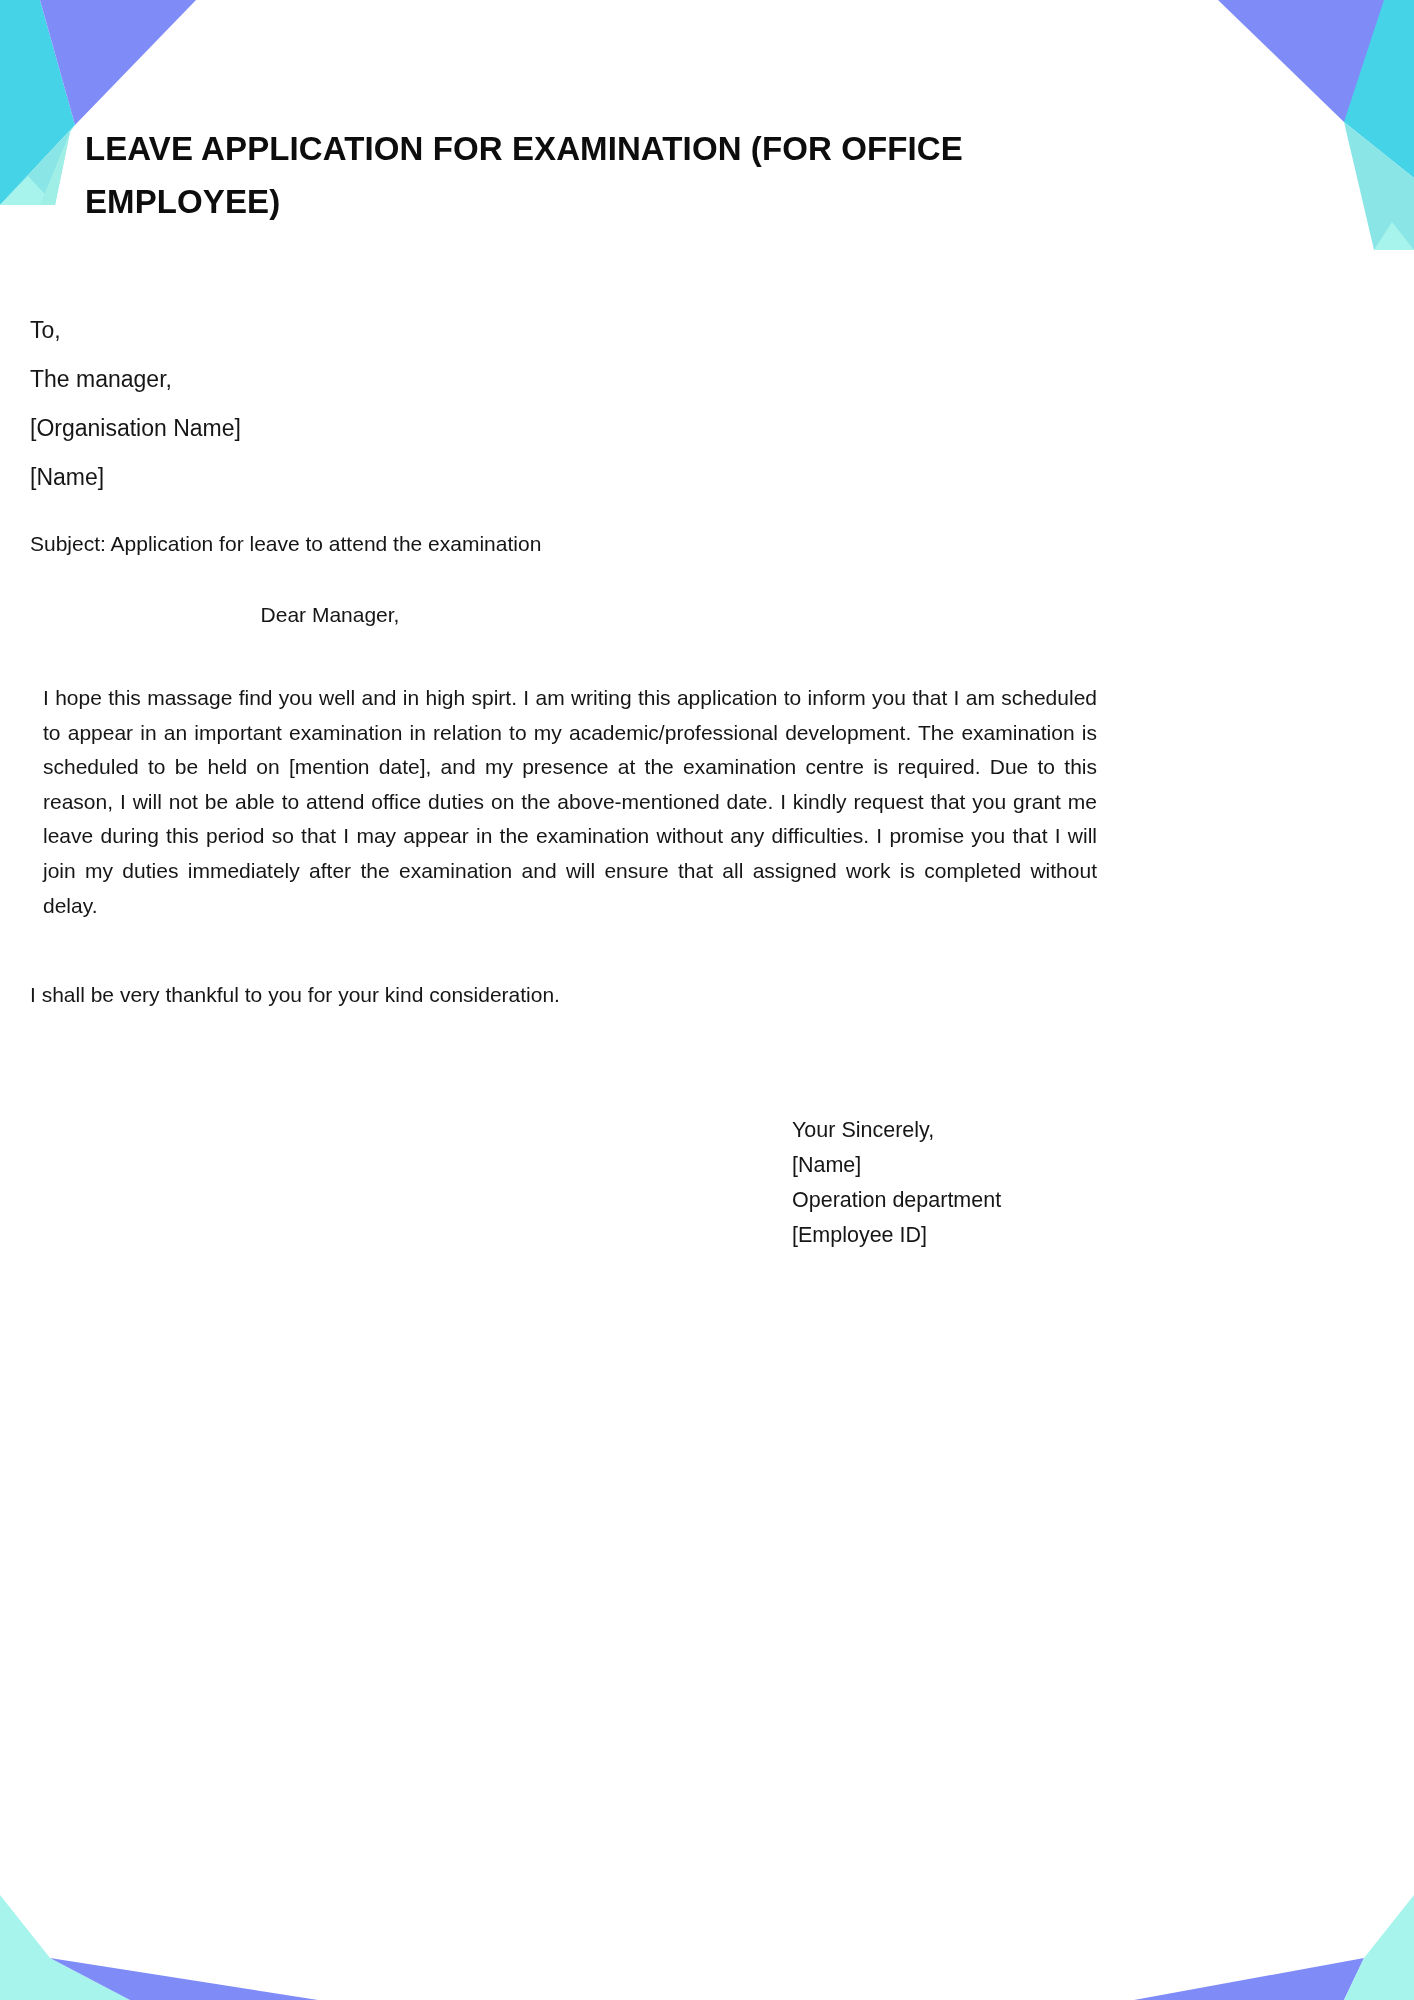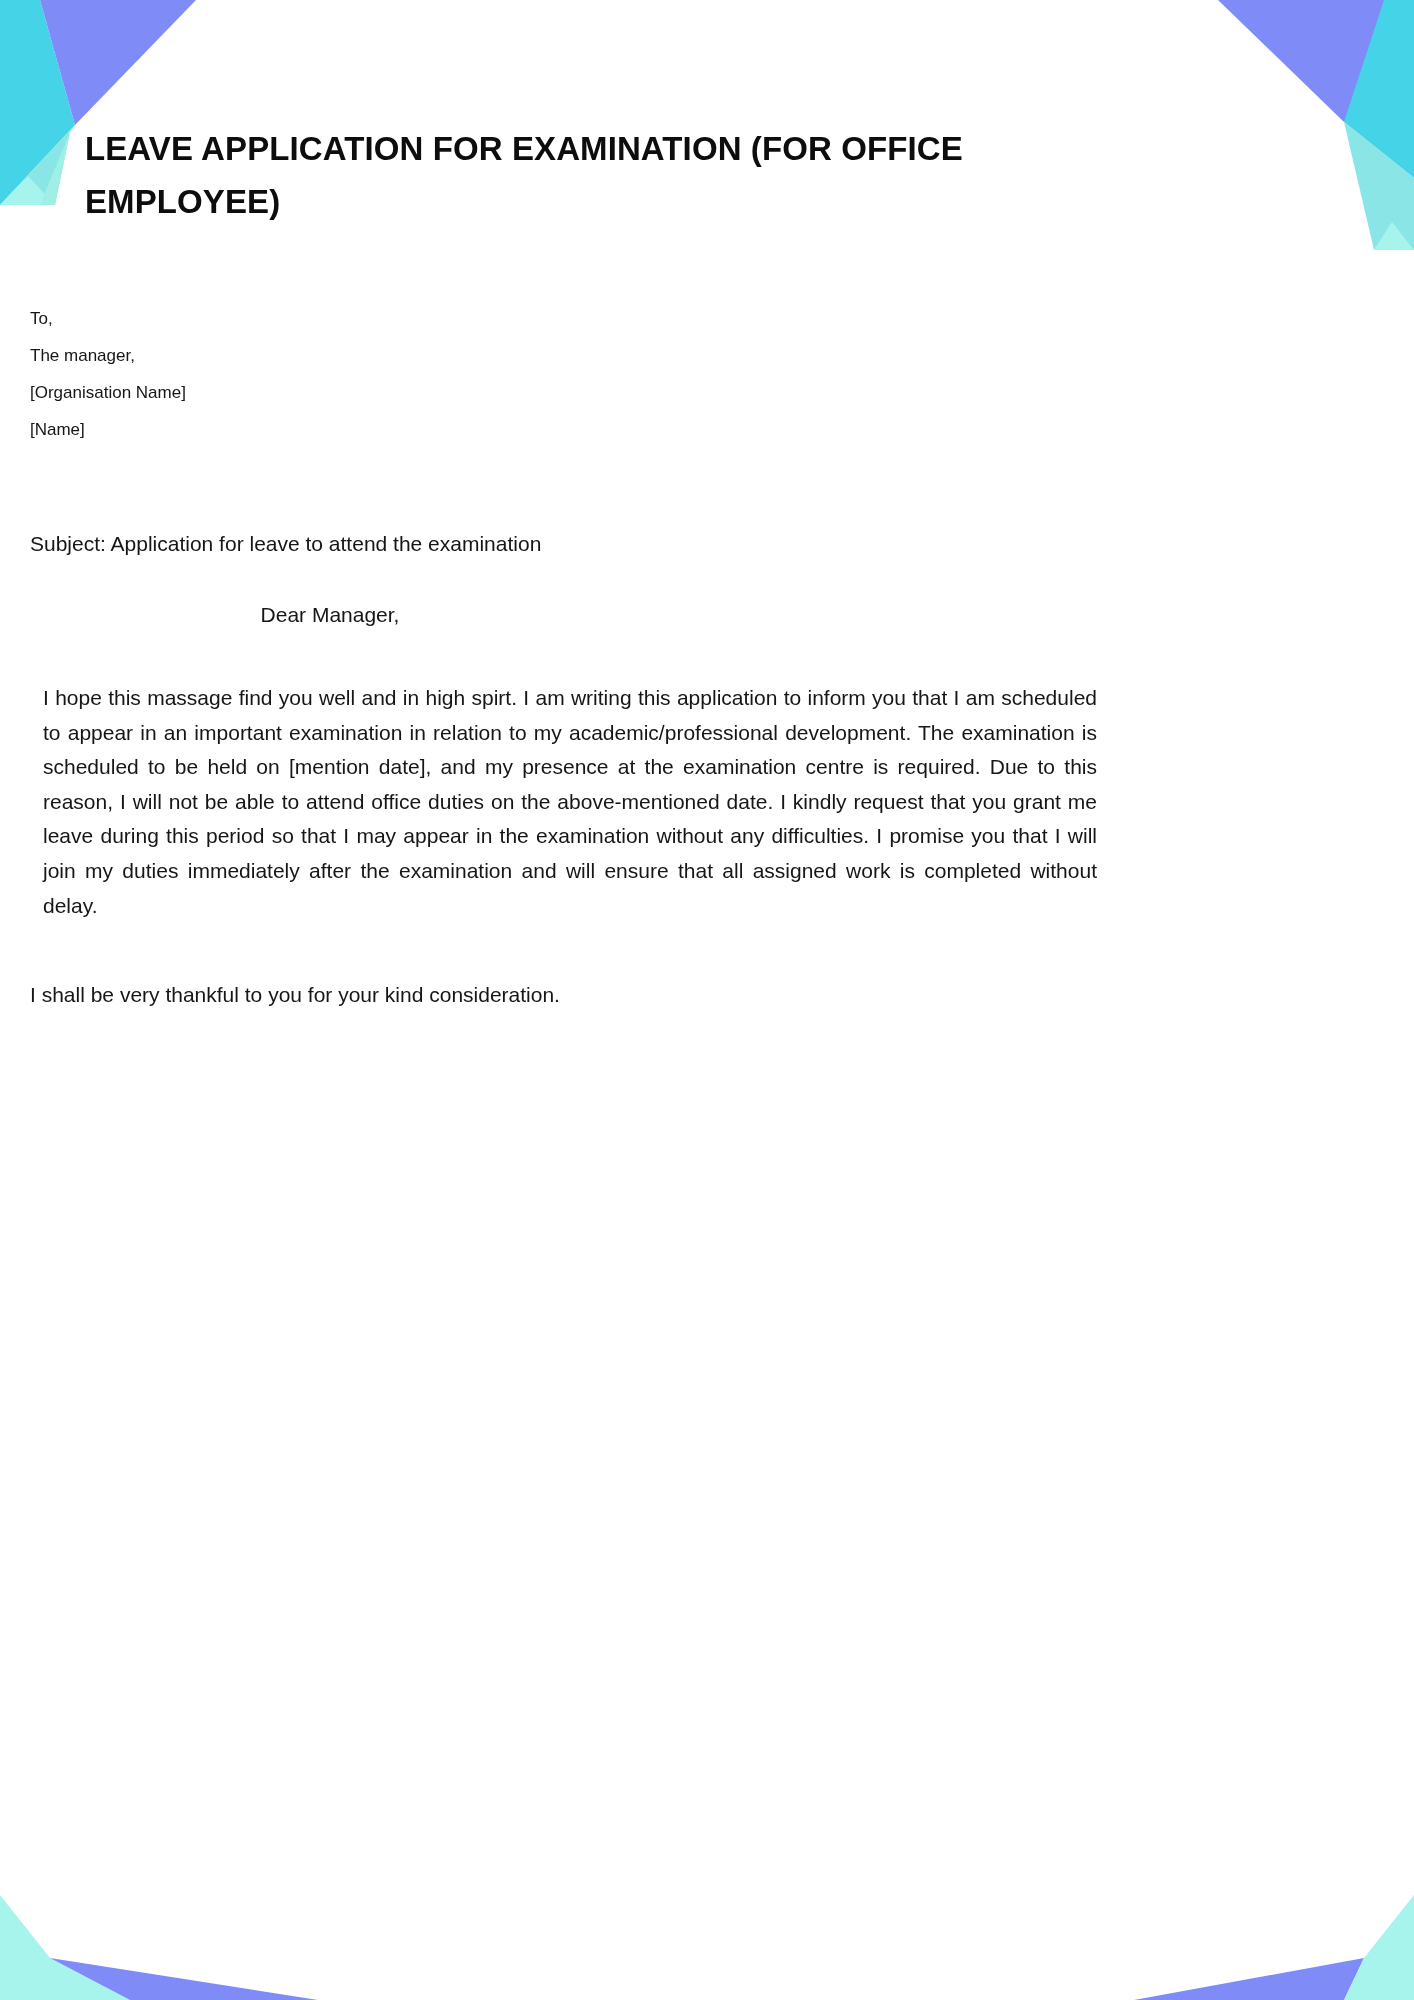--- a/index.html
+++ b/index.html
@@ -59,24 +59,25 @@
     text-transform: uppercase;
   }
 
   .addr-block {
     position: absolute;
     top: 300px;
     left: 30px;
     width: 600px;
   }
   .addr-line {
-    font-size: 17px;
+    font-size: 23px;
     line-height: 37px;
     color: #161616;
     white-space: pre;
+    margin-top: 12px;
   }
 
   .subject-line {
     position: absolute;
     top: 529px;
     left: 30px;
     width: 1000px;
     font-size: 21px;
     line-height: 30px;
     color: #161616;
@@ -179,15 +180,21 @@
     </div>
 
     <div class="subject-line">Subject: Application for leave to attend the examination</div>
 
     <div class="salutation">Dear Manager,</div>
 
     <p class="body-para">I hope this massage find you well and in high spirt. I am writing this application to inform you that I am scheduled to appear in an important examination in relation to my academic/professional development. The examination is scheduled to be held on [mention date], and my presence at the examination centre is required. Due to this reason, I will not be able to attend office duties on the above-mentioned date. I kindly request that you grant me leave during this period so that I may appear in the examination without any difficulties. I promise you that I will join my duties immediately after the examination and will ensure that all assigned work is completed without delay.</p>
 
     <div class="thanks-line">I shall be very thankful to you for your kind consideration.</div>
 
+    <div class="sign-block">
+      <div class="sign-line">Your Sincerely,</div>
+      <div class="sign-line">[Name]</div>
+      <div class="sign-line">Operation department</div>
+      <div class="sign-line">[Employee ID]</div>
+    </div>
 
   </div>
 </div>
 
 </body></html>

